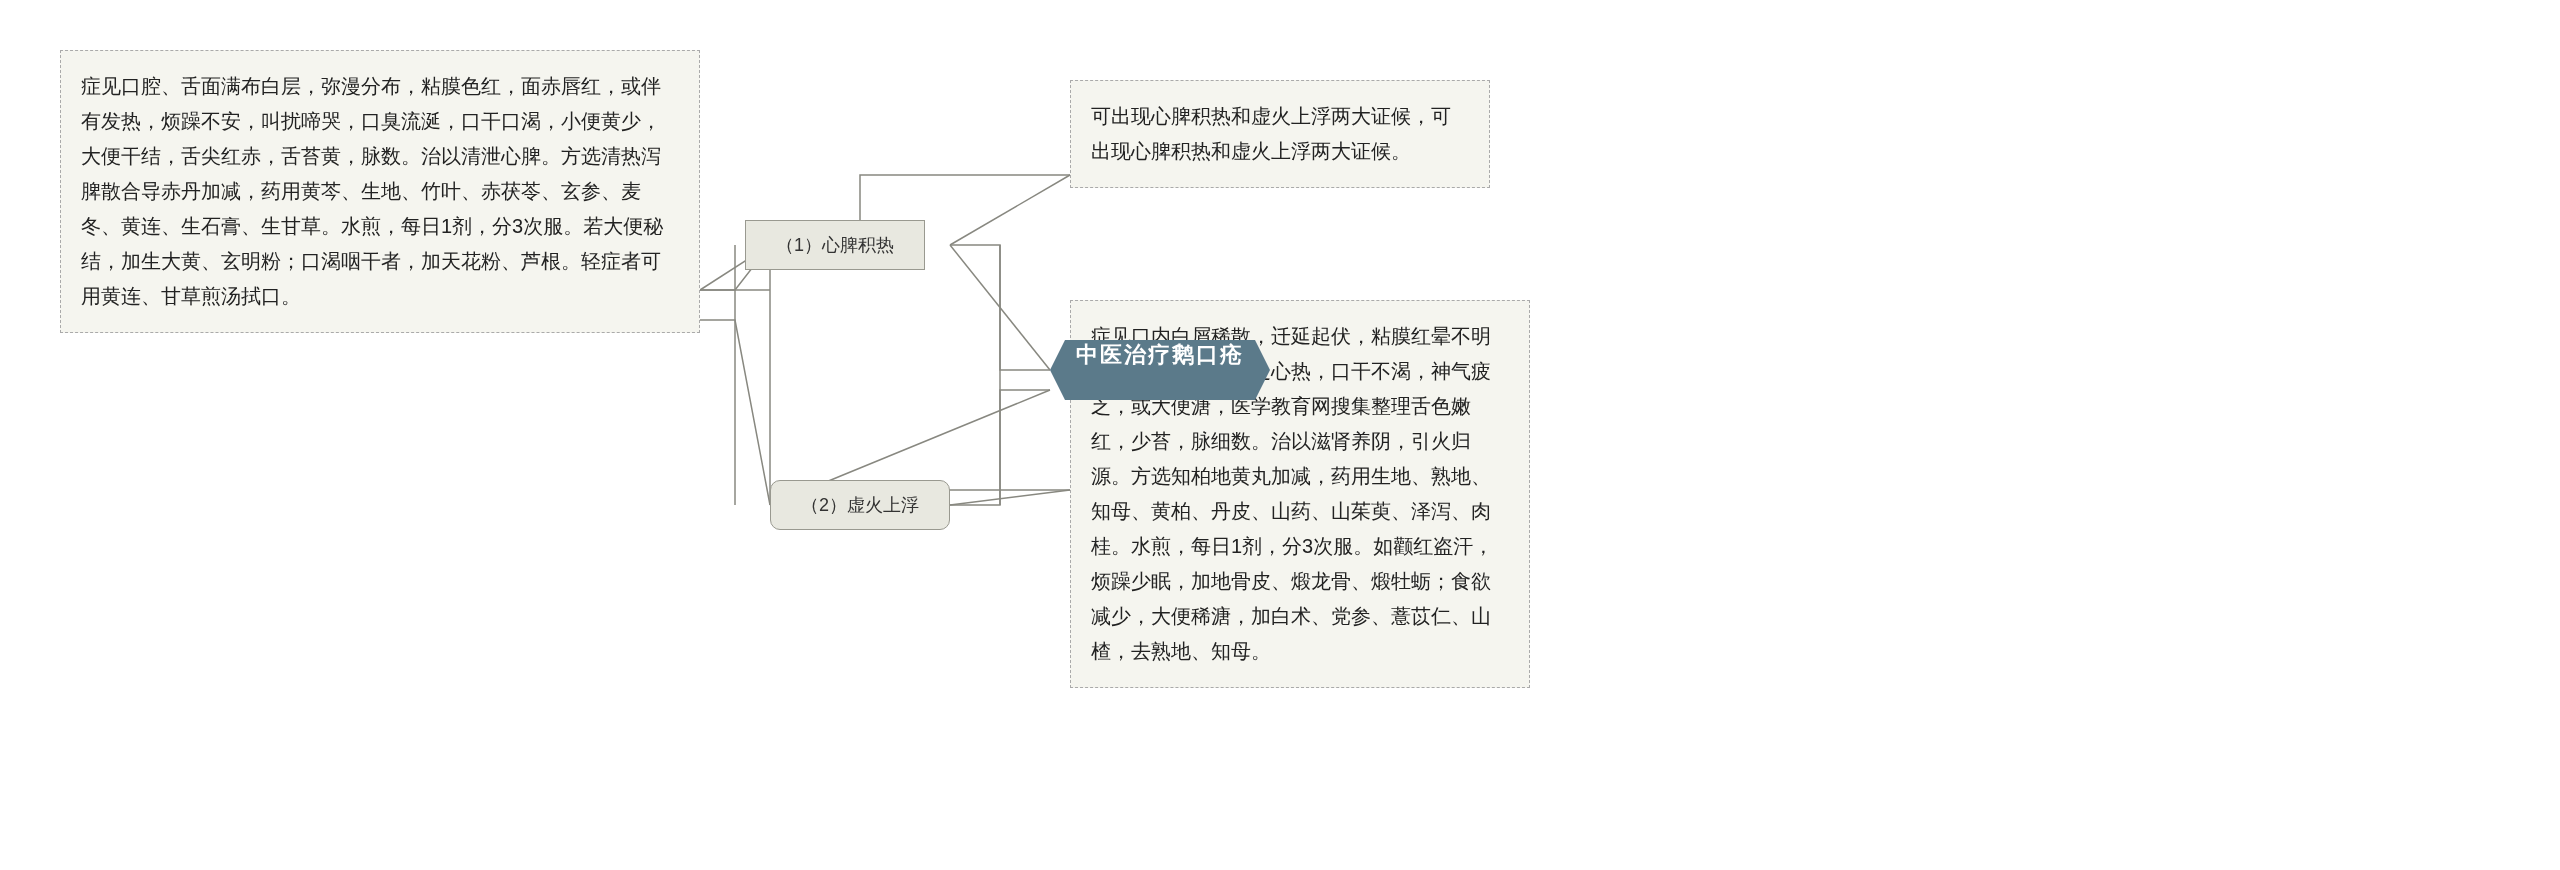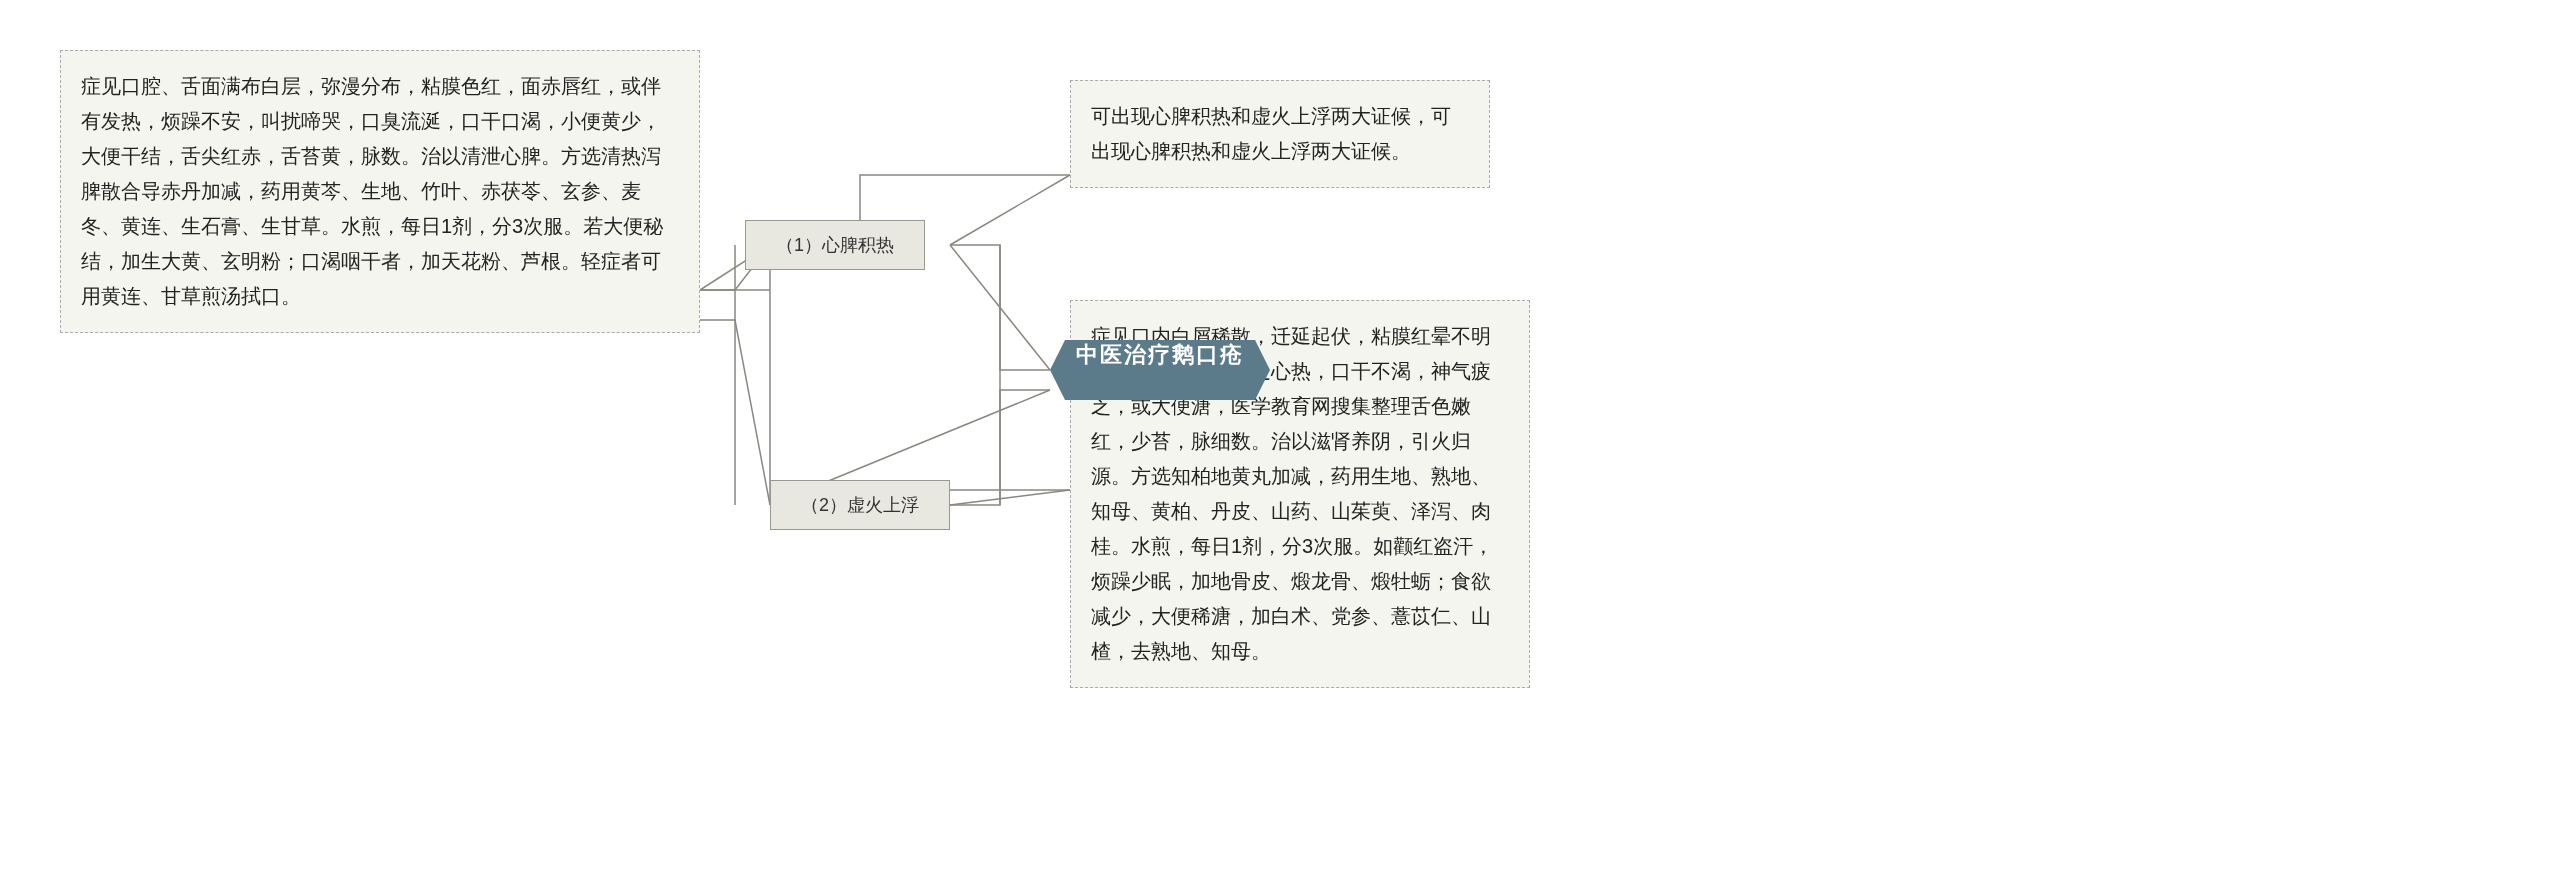--- a/index.html
+++ b/index.html
@@ -61,20 +61,21 @@
 
     .branch-node-top {
       left: 736px;
       top: 220px;
       margin-left: 9px;
     }
 
     .branch-node-bottom {
       left: 770px;
       top: 480px;
+      border-radius: 10px;
     }
 
     
     .text-box {
       position: absolute;
       background: #f5f5ef;
       border: 1.5px dashed #aaa;
       padding: 18px 20px;
       font-size: 20px;
       line-height: 1.75;

